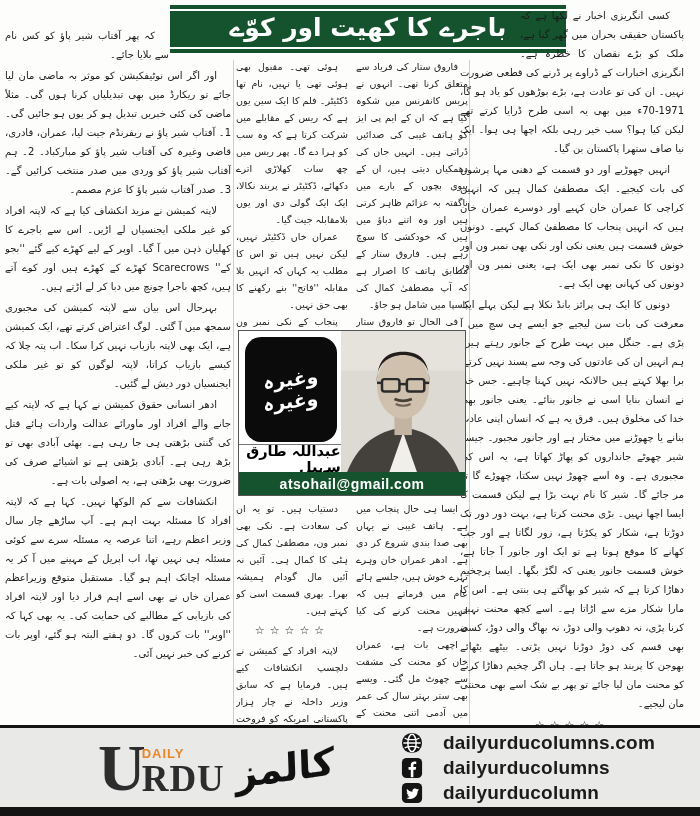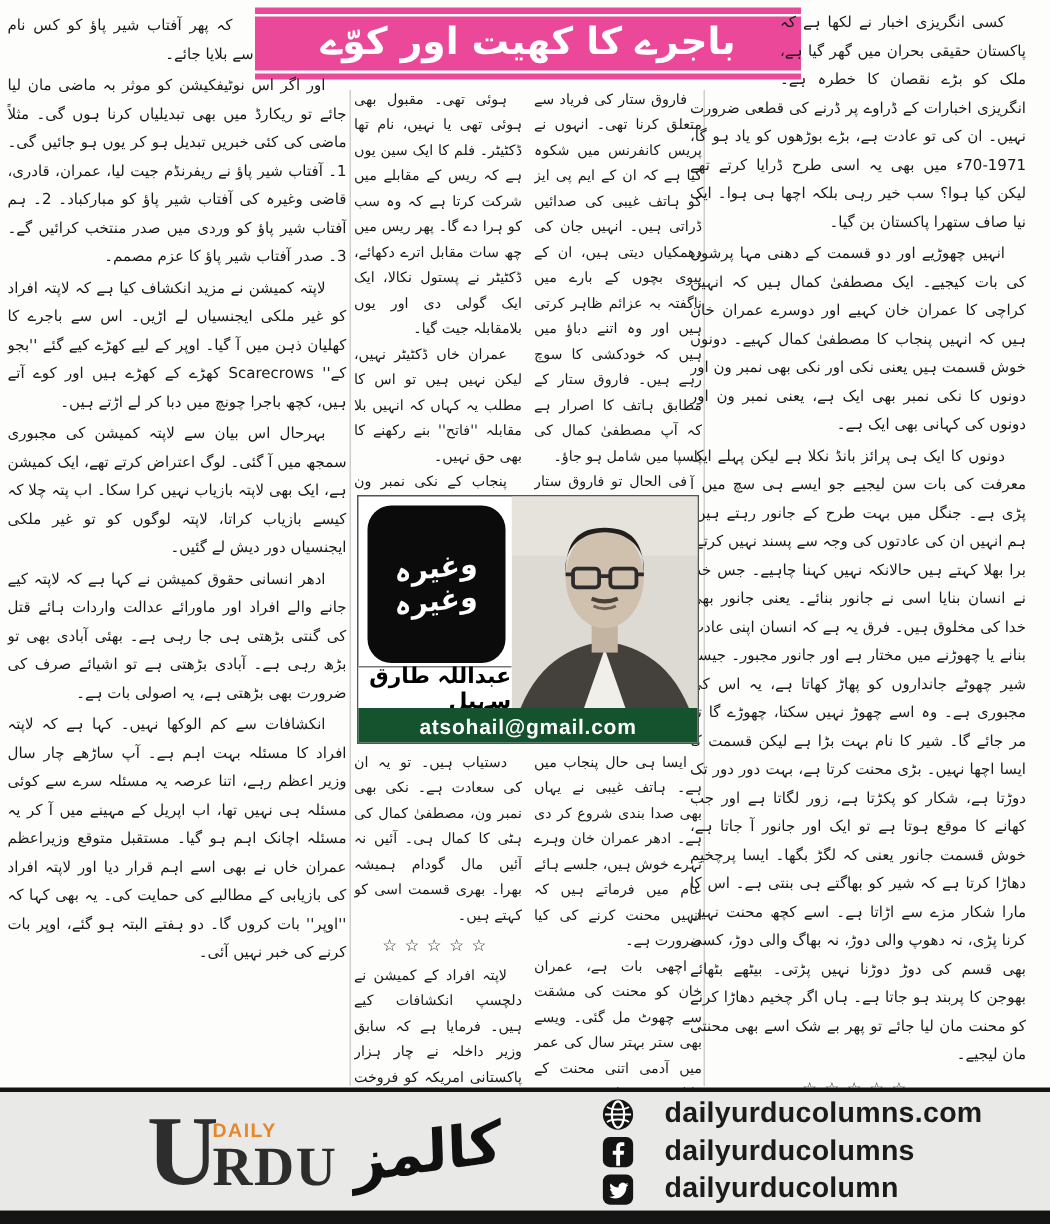--- a/index.html
+++ b/index.html
@@ -1,34 +1,34 @@
 <!DOCTYPE html>
 <html lang="ur"><head>
 <meta charset="utf-8">
 <style>
   * { margin:0; padding:0; box-sizing:border-box; }
   html,body { width:700px; }
   body { font-family:"DejaVu Sans", sans-serif; background:#f4f4f2; }
   .page { position:relative; width:700px; height:816px; background:#fdfdfc; overflow:hidden; }
 
   
-  .banner { position:absolute; left:170px; top:5px; width:364px; height:48px;
-            background:#ec4899; padding:4px 0; }
+  .banner { position:absolute; left:170px; top:5px; width:396px; height:48px;
+            background:#14532d; padding:4px 0; }
   .banner-inner { height:100%; display:flex; align-items:center; justify-content:center;
             box-shadow: inset 0 2px 0 0 #fff, inset 0 -2px 0 0 #fff; }
   .banner-inner span { color:#fff; font-size:25px; font-weight:bold; direction:rtl;
             letter-spacing:0.5px; padding-bottom:4px; }
 
   
   .col { position:absolute; direction:rtl; text-align:justify; color:#1b1b1b; overflow:hidden; }
   .col .para { text-indent:14px; margin:0 0 2px 0; }
   .wide  { font-size:10px;  line-height:19px; }
   .narrowtxt .para { text-indent:10px; }
   .col-right { left:460px; top:6px; width:224px; height:720px; }
-  .col-left  { left:5px;   top:8px; width:226px; height:700px; }
+  .col-left  { left:5px;   top:26px; width:226px; height:700px; }
   .banner-spacer-l { float:left;  width:60px; height:50px; }
   .banner-spacer-r { float:right; width:62px; height:30px; }
 
   .mid { position:absolute; left:236px; top:58px; width:232px; height:668px;
          display:flex; flex-direction:column; }
   .mid-row { display:flex; direction:rtl; gap:8px; }
   .mid-top    { height:272px; }
   .mid-bottom { height:226px; margin-top:4px; }
   .subcol { width:112px; height:100%; direction:rtl; text-align:justify; color:#1b1b1b;
             overflow:hidden; font-size:9.5px; line-height:17px; }
@@ -103,21 +103,21 @@
       </div>
   </div>
 
   <div class="mid">
     <div class="mid-row mid-top">
       <div class="subcol narrowtxt">
           <div class="para">فاروق ستار کی فریاد سے متعلق کرنا تھی۔ انہوں نے پریس کانفرنس میں شکوہ کیا ہے کہ ان کے ایم پی ایز کو ہاتف غیبی کی صدائیں ڈراتی ہیں۔ انہیں جان کی دھمکیاں دیتی ہیں، ان کے بیوی بچوں کے بارے میں ناگفتہ بہ عزائم ظاہر کرتی ہیں اور وہ اتنے دباؤ میں ہیں کہ خودکشی کا سوچ رہے ہیں۔ فاروق ستار کے مطابق ہاتف کا اصرار ہے کہ آپ مصطفیٰ کمال کی پاسپا میں شامل ہو جاؤ۔</div>
           <div class="para">فی الحال تو فاروق ستار کو از راہ ہمدردی اتنا مشورہ ہی دیا جا سکتا ہے کہ اپنے ارکان اسمبلی کو سمجھائیں کہ ارادے ہائے خودکشی سے باز آ جائیں۔</div>
         </div>
       <div class="subcol narrowtxt">
-          <div class="para">ہوئی تھی۔ مقبول بھی ہوئی تھی یا نہیں، نام تھا ڈکٹیٹر۔ فلم کا ایک سین یوں ہے کہ ریس کے مقابلے میں شرکت کرتا ہے کہ وہ سب کو ہرا دے گا۔ پھر ریس میں چھ سات مقابل اترے دکھائے، ڈکٹیٹر نے پستول نکالا، ایک ایک گولی دی اور یوں بلامقابلہ جیت گیا۔</div>
+          <div class="para">ہوئی تھی۔ مقبول بھی ہوئی تھی یا نہیں، نام تھا ڈکٹیٹر۔ فلم کا ایک سین یوں ہے کہ ریس کے مقابلے میں شرکت کرتا ہے کہ وہ سب کو ہرا دے گا۔ پھر ریس میں چھ سات کھلاڑی اترے دکھائے، ڈکٹیٹر نے پربند نکالا، ایک ایک گولی دی اور یوں بلامقابلہ جیت گیا۔</div>
           <div class="para">عمران خاں ڈکٹیٹر نہیں، لیکن نہیں ہیں تو اس کا مطلب یہ کہاں کہ انہیں بلا مقابلہ ''فاتح'' بنے رکھنے کا بھی حق نہیں۔</div>
           <div class="para">پنجاب کے نکی نمبر ون کے پاس، دوسرے حضرات مقابل کو اکھاڑے سے باہر پھینک اور پھچکوار رہے ہیں۔</div>
         </div>
     </div>
 
     <div class="author-box">
       <div class="ab-main">
         <div class="ab-left">
           <div class="blob">
             <span>وغیرہ</span>

